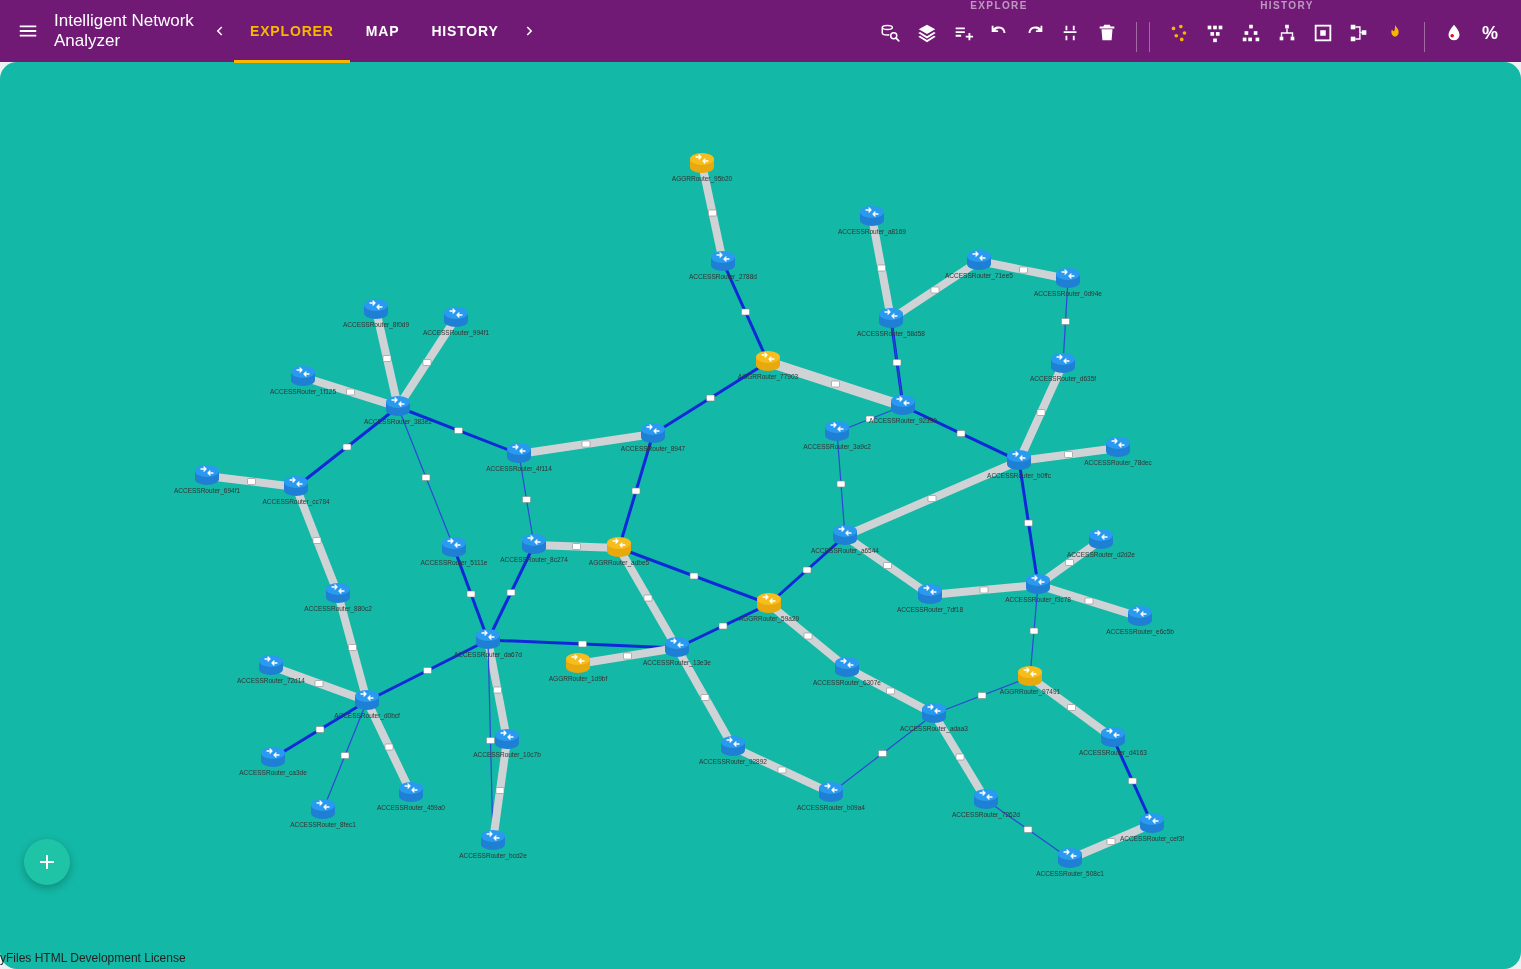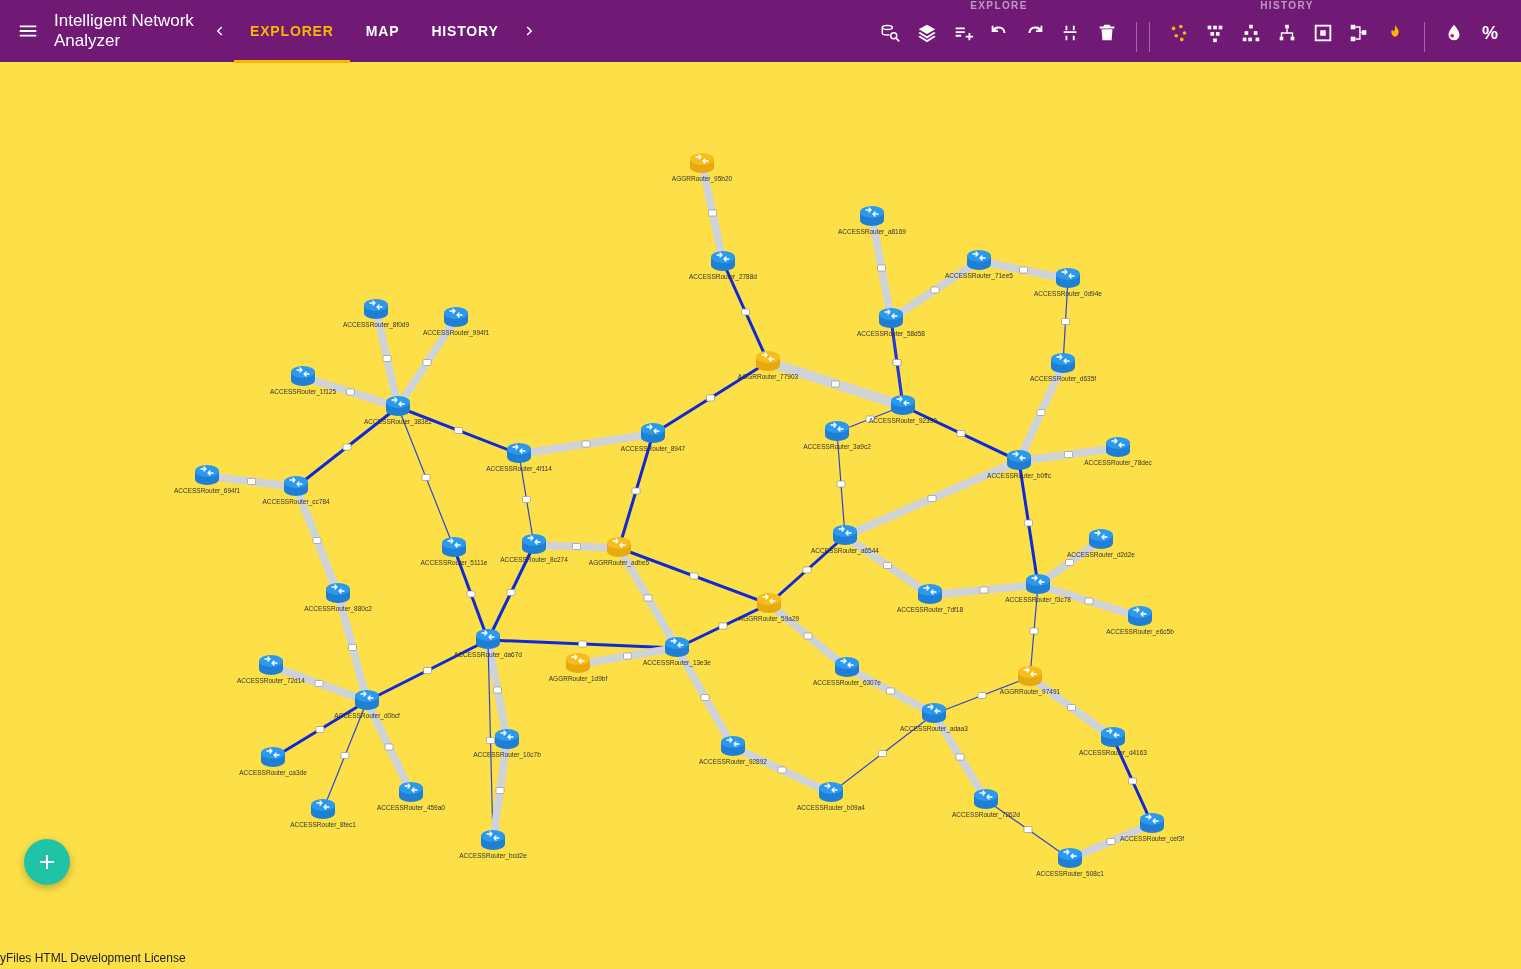--- a/index.html
+++ b/index.html
@@ -26,21 +26,22 @@
   .toolbar-groups { display:flex; height:100%; padding-bottom:8px; }
   .tgroup { display:flex; flex-direction:column; align-items:center; padding:0 6px; position:relative; }
   .tgroup-label { font-size:10px; font-weight:700; letter-spacing:0.14em; color:rgba(255,255,255,0.55); margin-bottom:4px; height:12px; }
   .trow { display:flex; align-items:center; gap:2px; }
   .icon-btn { width:34px; height:34px; display:flex; align-items:center; justify-content:center; cursor:pointer; border-radius:3px; }
   .icon-btn svg { width:22px; height:22px; }
   .divider { width:1px; height:30px; background:rgba(255,255,255,0.35); margin:0 6px; align-self:flex-end; margin-bottom:2px; }
   
   .canvas {
     position:absolute; top:62px; left:0; right:0; bottom:0;
-    background:#fde047;
+    background:#14b8a6;
+    border-radius:17px;
   }
   .canvas svg.graph { width:100%; height:100%; }
   .license {
     position:absolute; bottom:4px; left:0; font-size:12px; color:#222;
   }
   .fab {
     position:absolute; left:24px; bottom:84px;
     width:46px; height:46px; border-radius:50%;
     background:#1fc4a6; display:flex; align-items:center; justify-content:center;
     box-shadow:0 3px 8px rgba(0,0,0,0.25); cursor:pointer;

